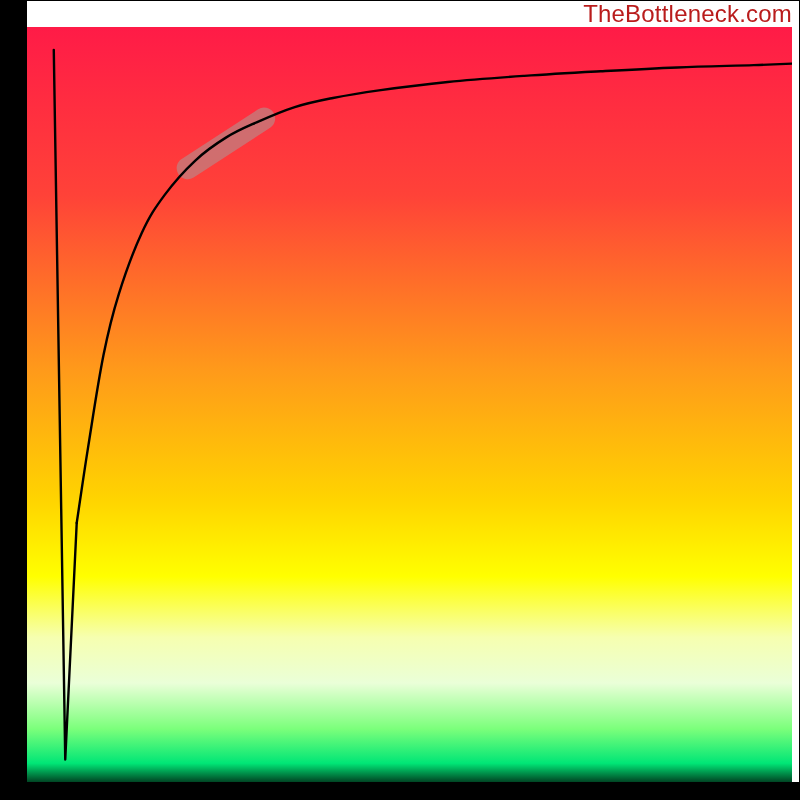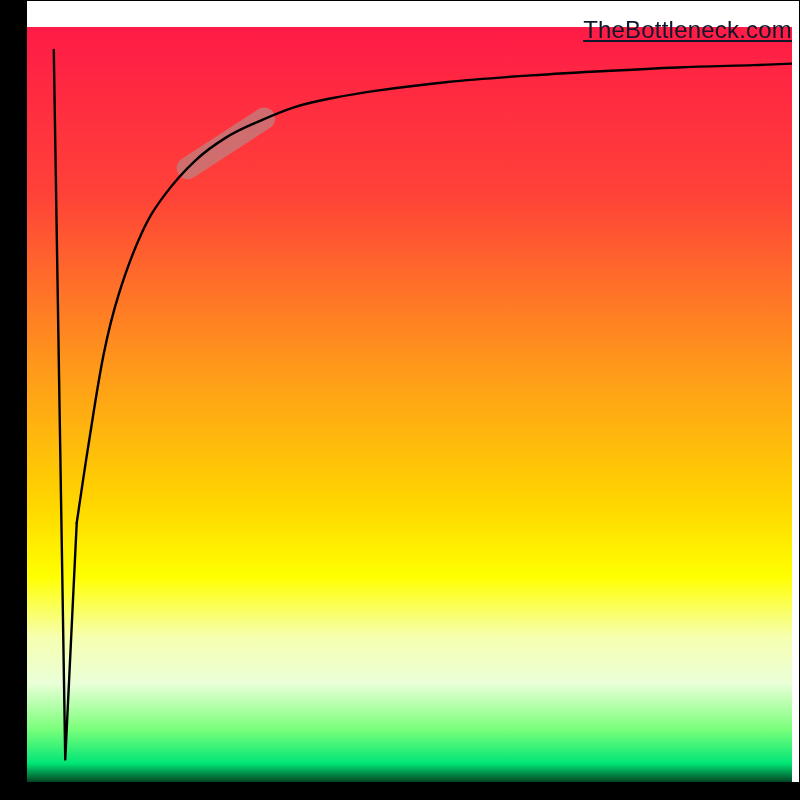--- a/index.html
+++ b/index.html
@@ -10,27 +10,26 @@
     background: #ffffff;
     font-family: Arial, Helvetica, sans-serif;
   }
   .stage {
     position: relative;
     width: 800px;
     height: 800px;
   }
   .watermark {
     position: absolute;
-    top: 16px;
+    top: 0px;
     right: 8px;
     font-size: 24px;
     font-weight: 400;
-    color: #0f172a;
+    color: #b91c1c;
     letter-spacing: 0.2px;
-    text-decoration: underline;
   }
   svg.chart {
     position: absolute;
     left: 0;
     top: 0;
     width: 800px;
     height: 800px;
     display: block;
   }
 </style>

